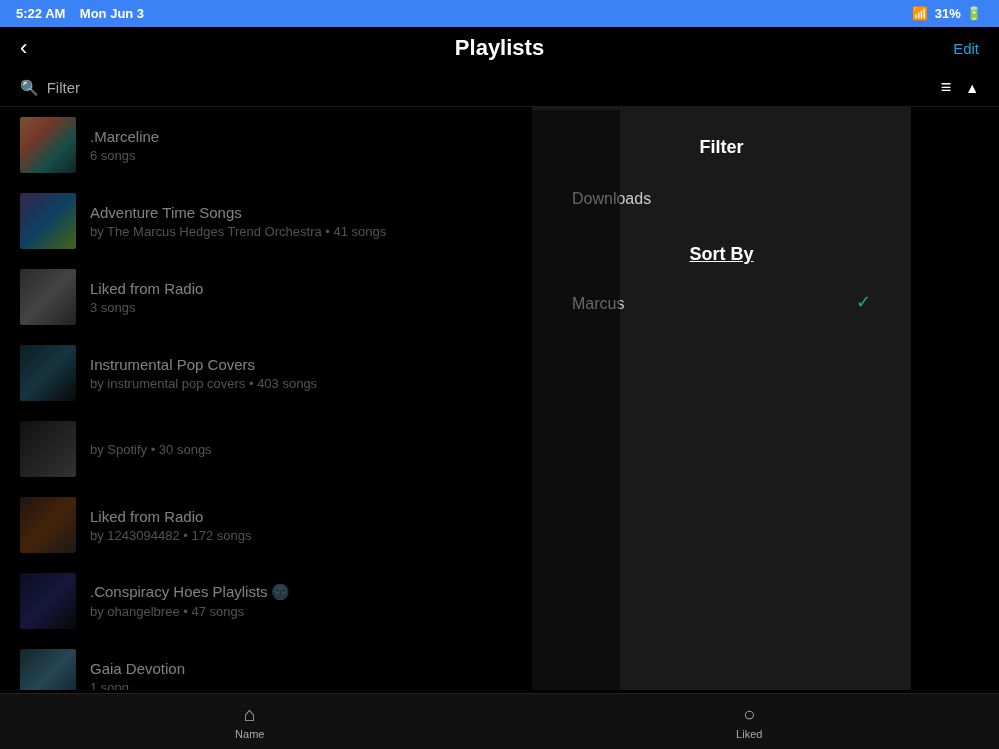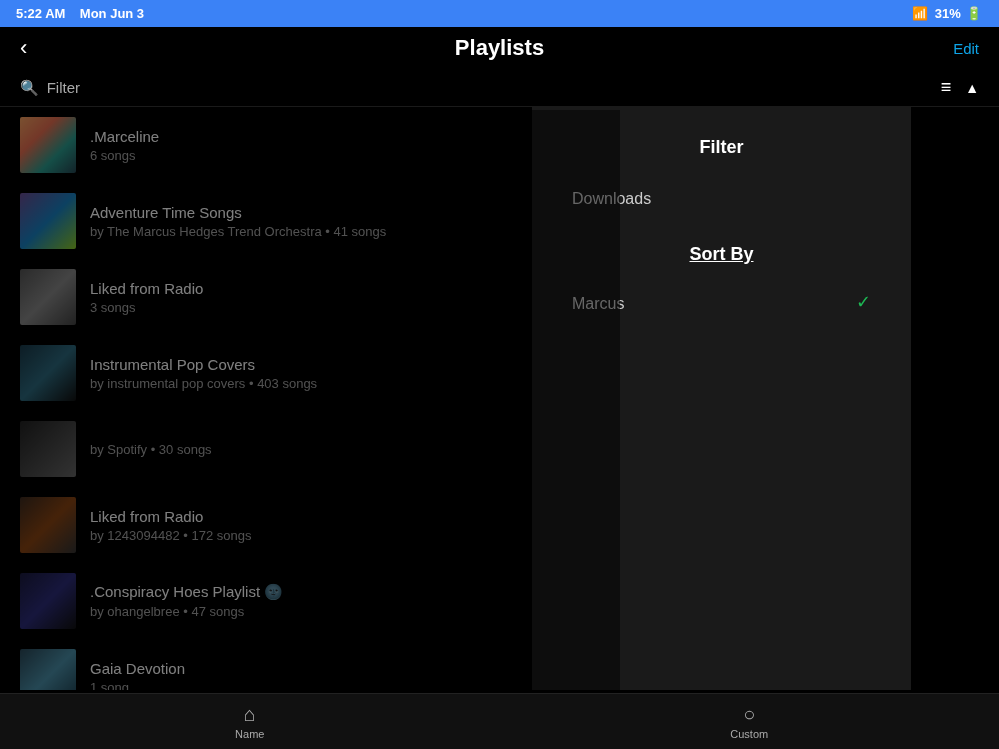--- a/index.html
+++ b/index.html
@@ -292,21 +292,21 @@
       <div class="playlist-item">
         <div class="playlist-thumb thumb-color-6"></div>
         <div class="playlist-info">
           <div class="playlist-name">Liked from Radio</div>
           <div class="playlist-sub">by 1243094482 • 172 songs</div>
         </div>
       </div>
       <div class="playlist-item">
         <div class="playlist-thumb thumb-color-7"></div>
         <div class="playlist-info">
-          <div class="playlist-name">.Conspiracy Hoes Playlist 🌚</div>
+          <div class="playlist-name">.Conspiracy Hoes Playlists 🌚</div>
           <div class="playlist-sub">by ohangelbree • 47 songs</div>
         </div>
       </div>
       <div class="playlist-item">
         <div class="playlist-thumb thumb-color-8"></div>
         <div class="playlist-info">
           <div class="playlist-name">Gaia Devotion</div>
           <div class="playlist-sub">1 song</div>
         </div>
       </div>
@@ -328,15 +328,15 @@
 
 <div class="overlay-dim"></div>
 
 <div class="bottom-nav">
   <div class="nav-item">
     <span class="nav-icon">⌂</span>
     <span>Name</span>
   </div>
   <div class="nav-item">
     <span class="nav-icon">○</span>
-    <span>Custom</span>
+    <span>Liked</span>
   </div>
 </div>
 
 </body></html>

